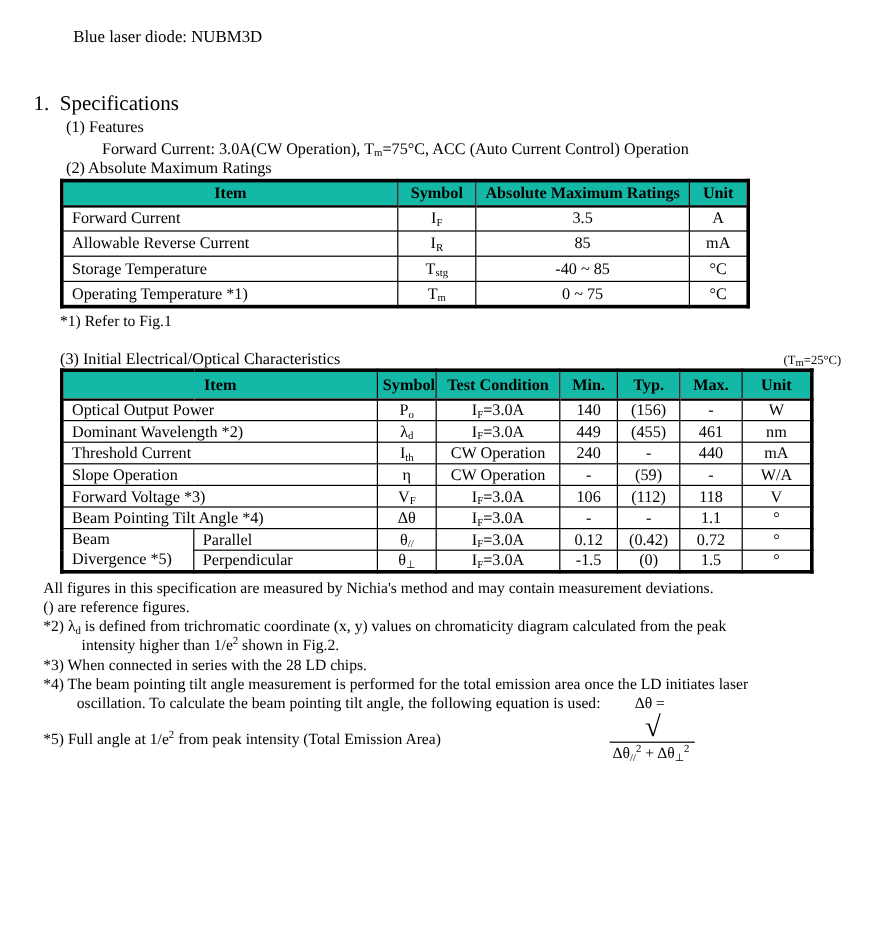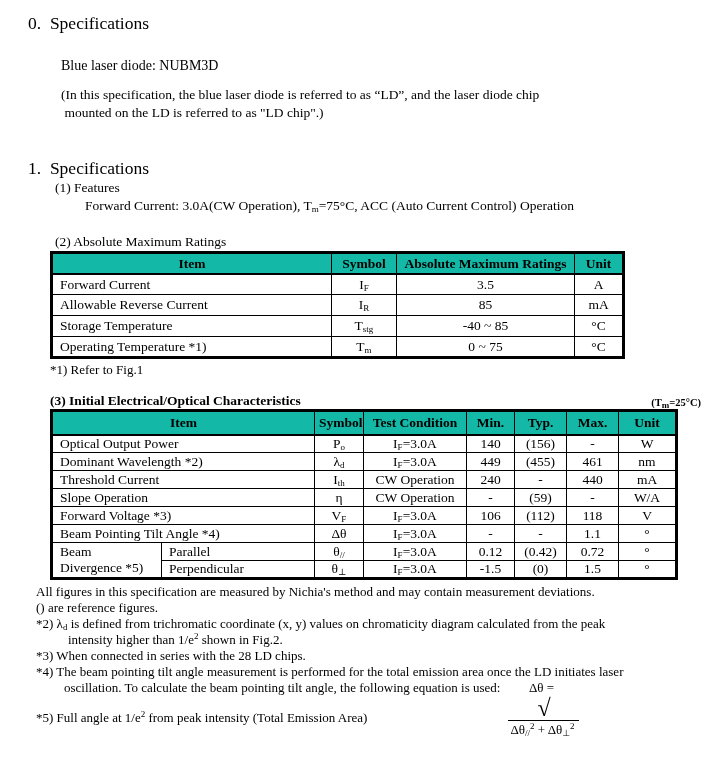--- a/index.html
+++ b/index.html
@@ -15,38 +15,38 @@
 
   .h-main { font-size: 17.5px; white-space: pre; }
   .sec0-heading { padding-top: 13px; margin-left: 28px; }
   .product-line { margin: 24px 0 0 61px; font-size: 14px; }
   .intro-note { margin: 12px 0 0 61px; width: 600px; white-space: pre-wrap; line-height: 1.35; font-size: 13.5px; }
 
   .sec1-heading { margin-top: 36px; margin-left: 28px; }
   .features-label { margin-left: 55px; margin-top: 1px; }
   .features-text { margin-left: 85px; margin-top: 2px; }
 
-  .table-title { margin-left: 55px; margin-top: 20px; }
+  .table-title { margin-left: 55px; }
 
   table { border-collapse: collapse; margin-left: 50px; table-layout: fixed; border: 3px solid #000; }
   th, td { border: 1px solid #000; font-weight: normal; padding: 0 4px; text-align: center; overflow: hidden; }
   th { background: #14b8a6; font-weight: bold; border-bottom: 2px solid #000; font-size: 13.5px; }
   td { font-size: 13.5px; height: 21px; }
   td.item-cell { text-align: left; padding-left: 7px; }
   .t-abs { width: 572px; margin-top: 1px; }
   .t-abs th { height: 21px; }
   .t-char { width: 625px; }
   .t-char th { height: 24px; }
-  .t-char td { height: 18px; }
+  .t-char td { height: 18px; font-family: Liberation Serif, serif; }
   td.group-cell { text-align: left; padding-left: 7px; white-space: pre-line; line-height: 1.25; }
 
   .table1-footnote { margin-left: 50px; margin-top: 3px; font-size: 13px; }
 
   .t2-title-row { width: 651px; margin-left: 50px; margin-top: 15px;
-                  display: flex; justify-content: space-between; align-items: flex-end; font-weight: bold; }
+                  display: flex; justify-content: space-between; align-items: flex-end; }
   .t2-condition { font-size: 10.5px; padding-bottom: 1px; }
 
   .footnotes { margin-left: 36px; margin-top: 4px; width: 670px; font-size: 13px; line-height: 16px; }
   .fn-line { white-space: nowrap; }
   .fn-indent1 { padding-left: 32px; }
   .fn-indent2 { padding-left: 28px; }
   .fn-formula-line { display: flex; align-items: flex-start; height: 30px; font-family: Liberation Serif, serif; }
 
   sub { font-size: 9px; vertical-align: -2px; line-height: 0; }
   sup { font-size: 9px; vertical-align: 5px; line-height: 0; }
@@ -54,24 +54,21 @@
   .formula { display: inline-flex; align-items: center; margin-left: 8px; flex-direction: column; }
   .formula-lhs { margin-right: 4px; }
   .sqrt-glyph { font-size: 24px; line-height: 1; font-weight: 400; margin-right: -1px; }
   .radicand { border-top: 1.5px solid #000; padding: 1px 4px 0 2px; }
 </style>
 </head>
 <body>
 
 <div class="page">
 
-  <div class="h-main sec0-heading">0.  Specifications</div>
   <div class="product-line">Blue laser diode: NUBM3D</div>
-  <div class="intro-note">(In this specification, the blue laser diode is referred to as “LD”, and the laser diode chip
- mounted on the LD is referred to as "LD chip".)</div>
 
   <div class="h-main sec1-heading">1.  Specifications</div>
   <div class="features-label">(1) Features</div>
   <div class="features-text">Forward Current: 3.0A(CW Operation), T<sub>m</sub>=75°C, ACC (Auto Current Control) Operation</div>
 
   <div class="table-title">(2) Absolute Maximum Ratings</div>
 
   <table class="t-abs">
     <colgroup>
         <col style="width:280px">

